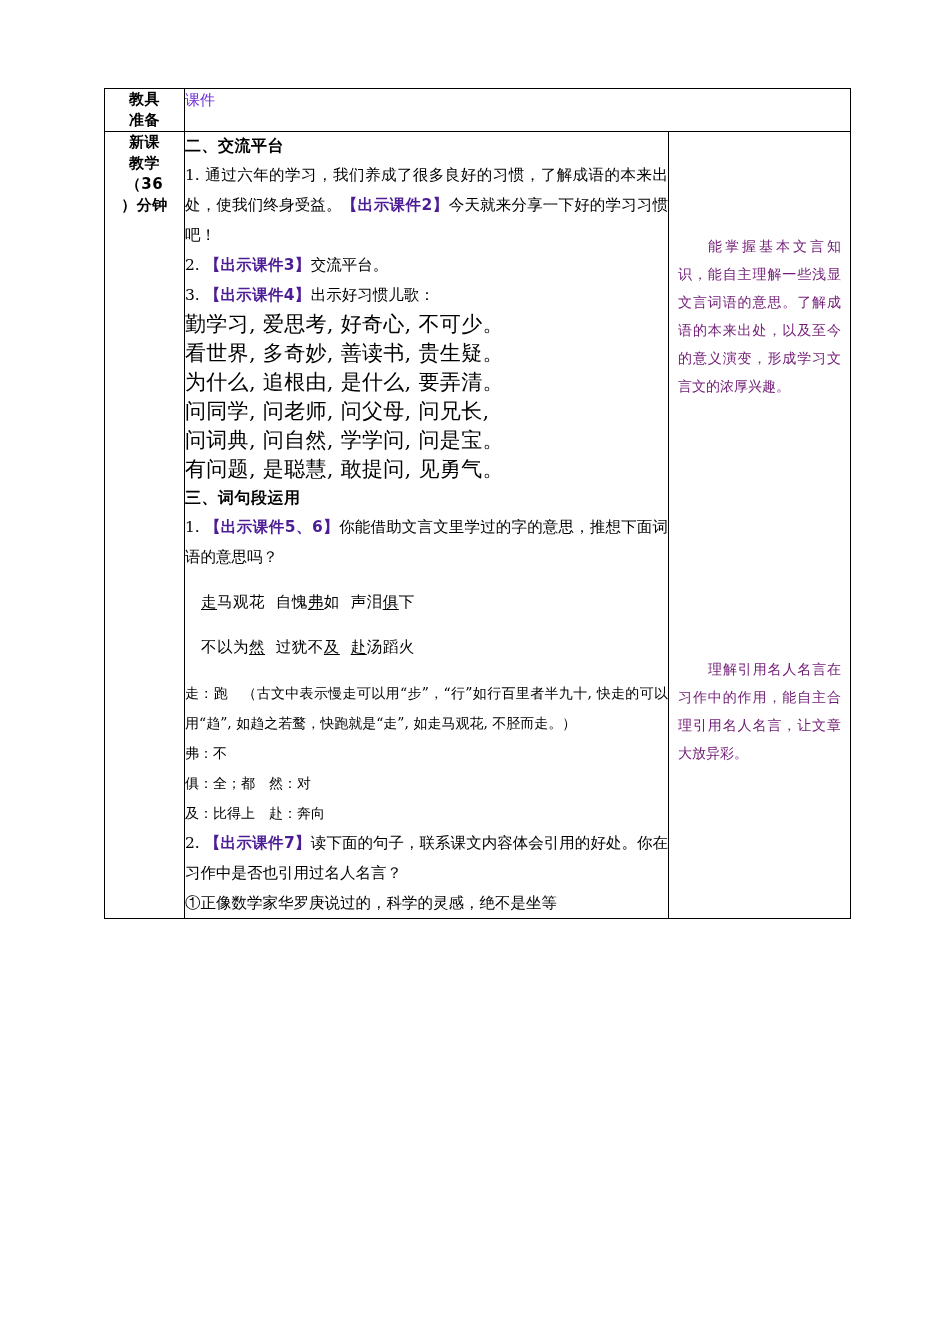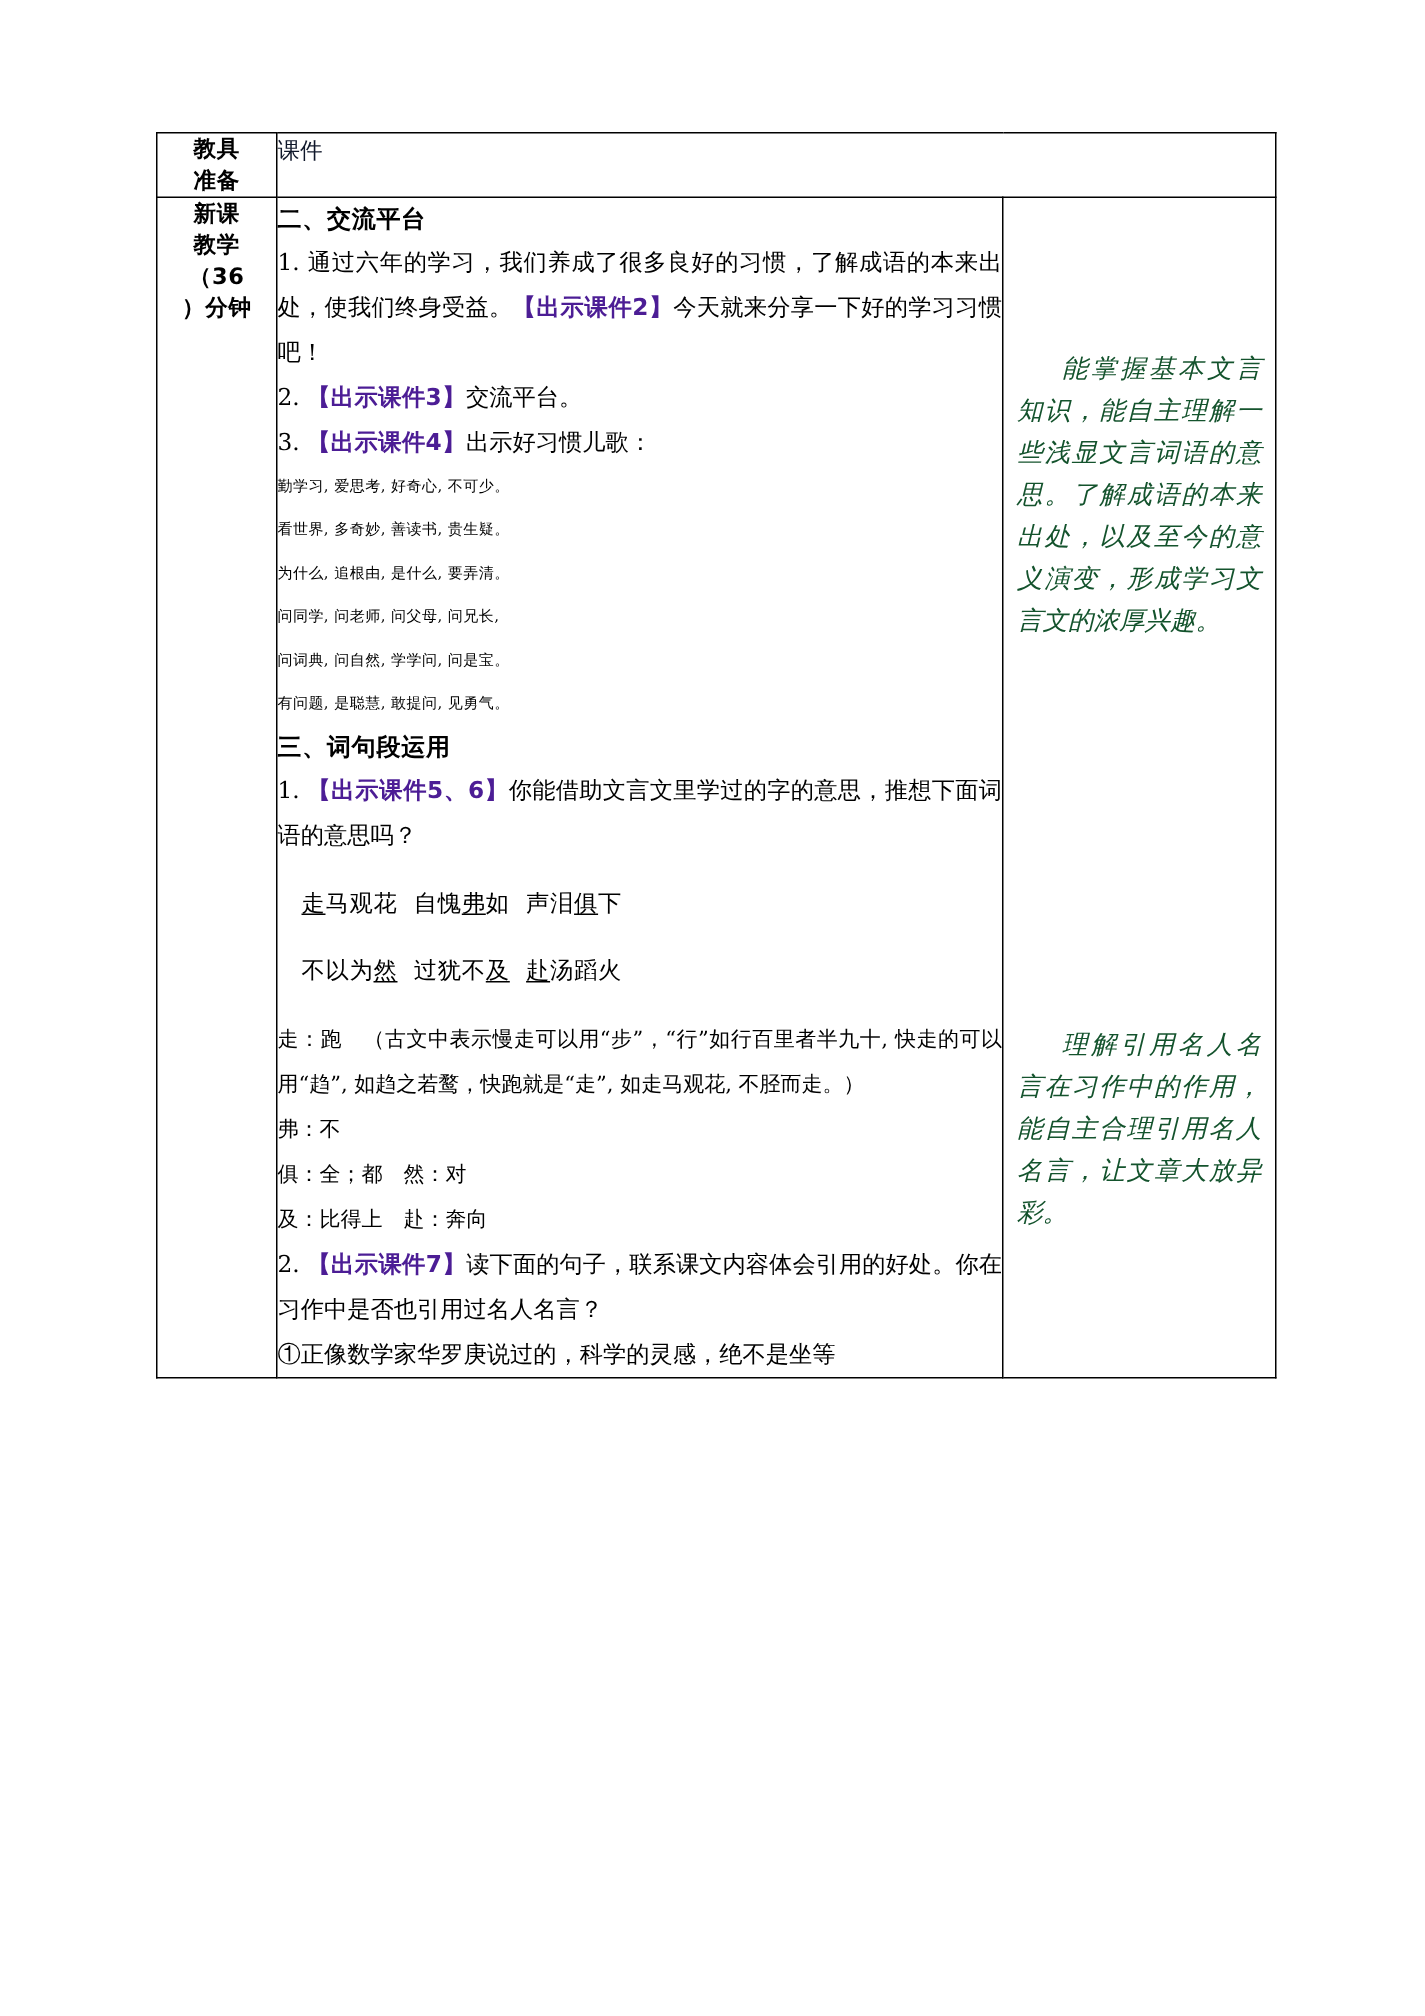--- a/index.html
+++ b/index.html
@@ -56,21 +56,21 @@
   
   .content-cell {
     padding: 7px 10px 9px 12px;
     font-size: 15px;
     line-height: 25px;
   }
   .prep-text {
     font-size: 15px;
     line-height: 22px;
     padding: 10px 10px 10px 12px;
-    color: #0f172a;
+    color: #6d28d9;
   }
 
   
   .hdr-center {
     text-align: center;
     font-weight: bold;
     font-family: "DejaVu Sans", "Liberation Sans", sans-serif;
     font-size: 17px;
     line-height: 24px;
     padding: 13px 0 14px 0;
@@ -95,21 +95,21 @@
     margin: 0;
     text-align: justify;
   }
   .para-sm {
     font-size: 14px;
     line-height: 27px;
     margin: 0;
     padding-left: 26px;
   }
   .poem {
-    font-size: 10px;
+    font-size: 21px;
     line-height: 29px;
     margin: 0;
     letter-spacing: 0.3px;
   }
   .idiom {
     font-size: 15.5px;
     line-height: 29px;
     margin: 16px;
     letter-spacing: 0.5px;
   }
@@ -129,28 +129,27 @@
   .red { color: #e8231a; }
   .u   { text-decoration: underline; text-underline-offset: 2px; }
   .idx { font-family: "DejaVu Serif", "Liberation Serif", serif; }
 
   
   .intent-cell {
     padding: 0;
     position: relative;
   }
   .intent-text {
-    color: #14532d;
-    font-size: 17px;
+    color: #701a75;
+    font-size: 14px;
     line-height: 28px;
     text-align: justify;
     text-indent: 30px;
     padding: 0 9px 0 9px;
     margin: 0;
-    font-style: italic;
   }
   .spacer-a { height: 100px; }
   .spacer-b { height: 255px; }
 </style>
 </head>
 <body>
 
 <div class="page">
 
   <table class="plan">

